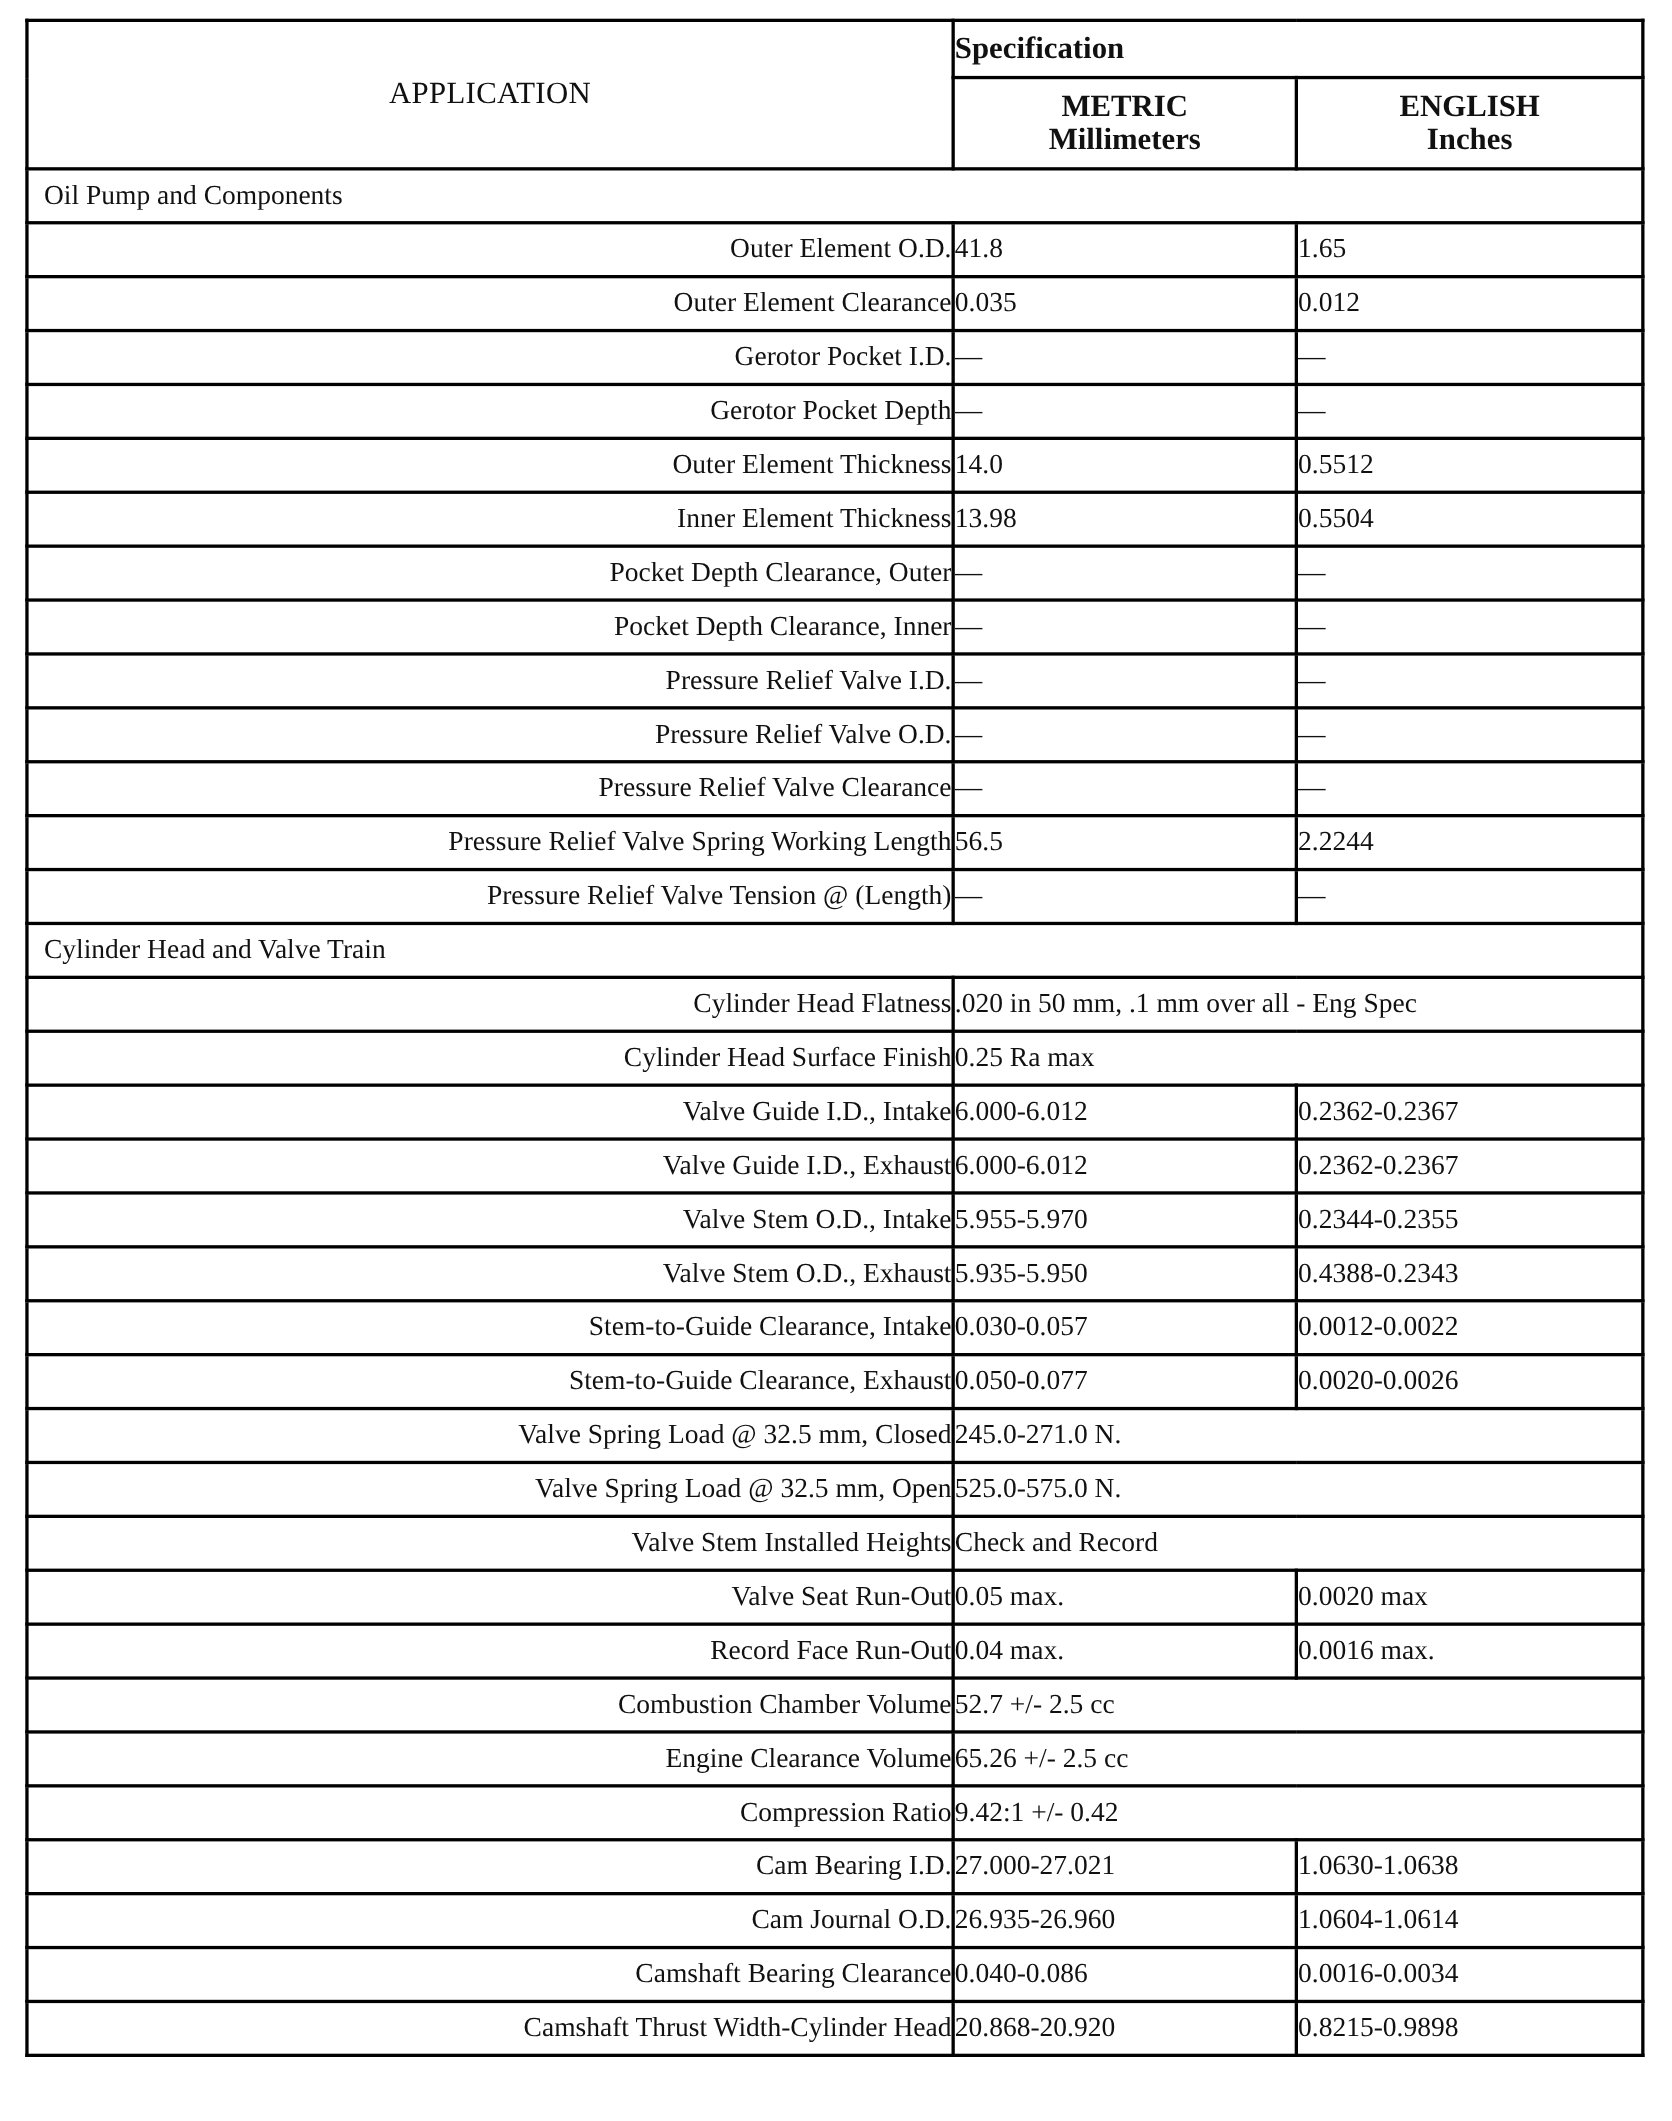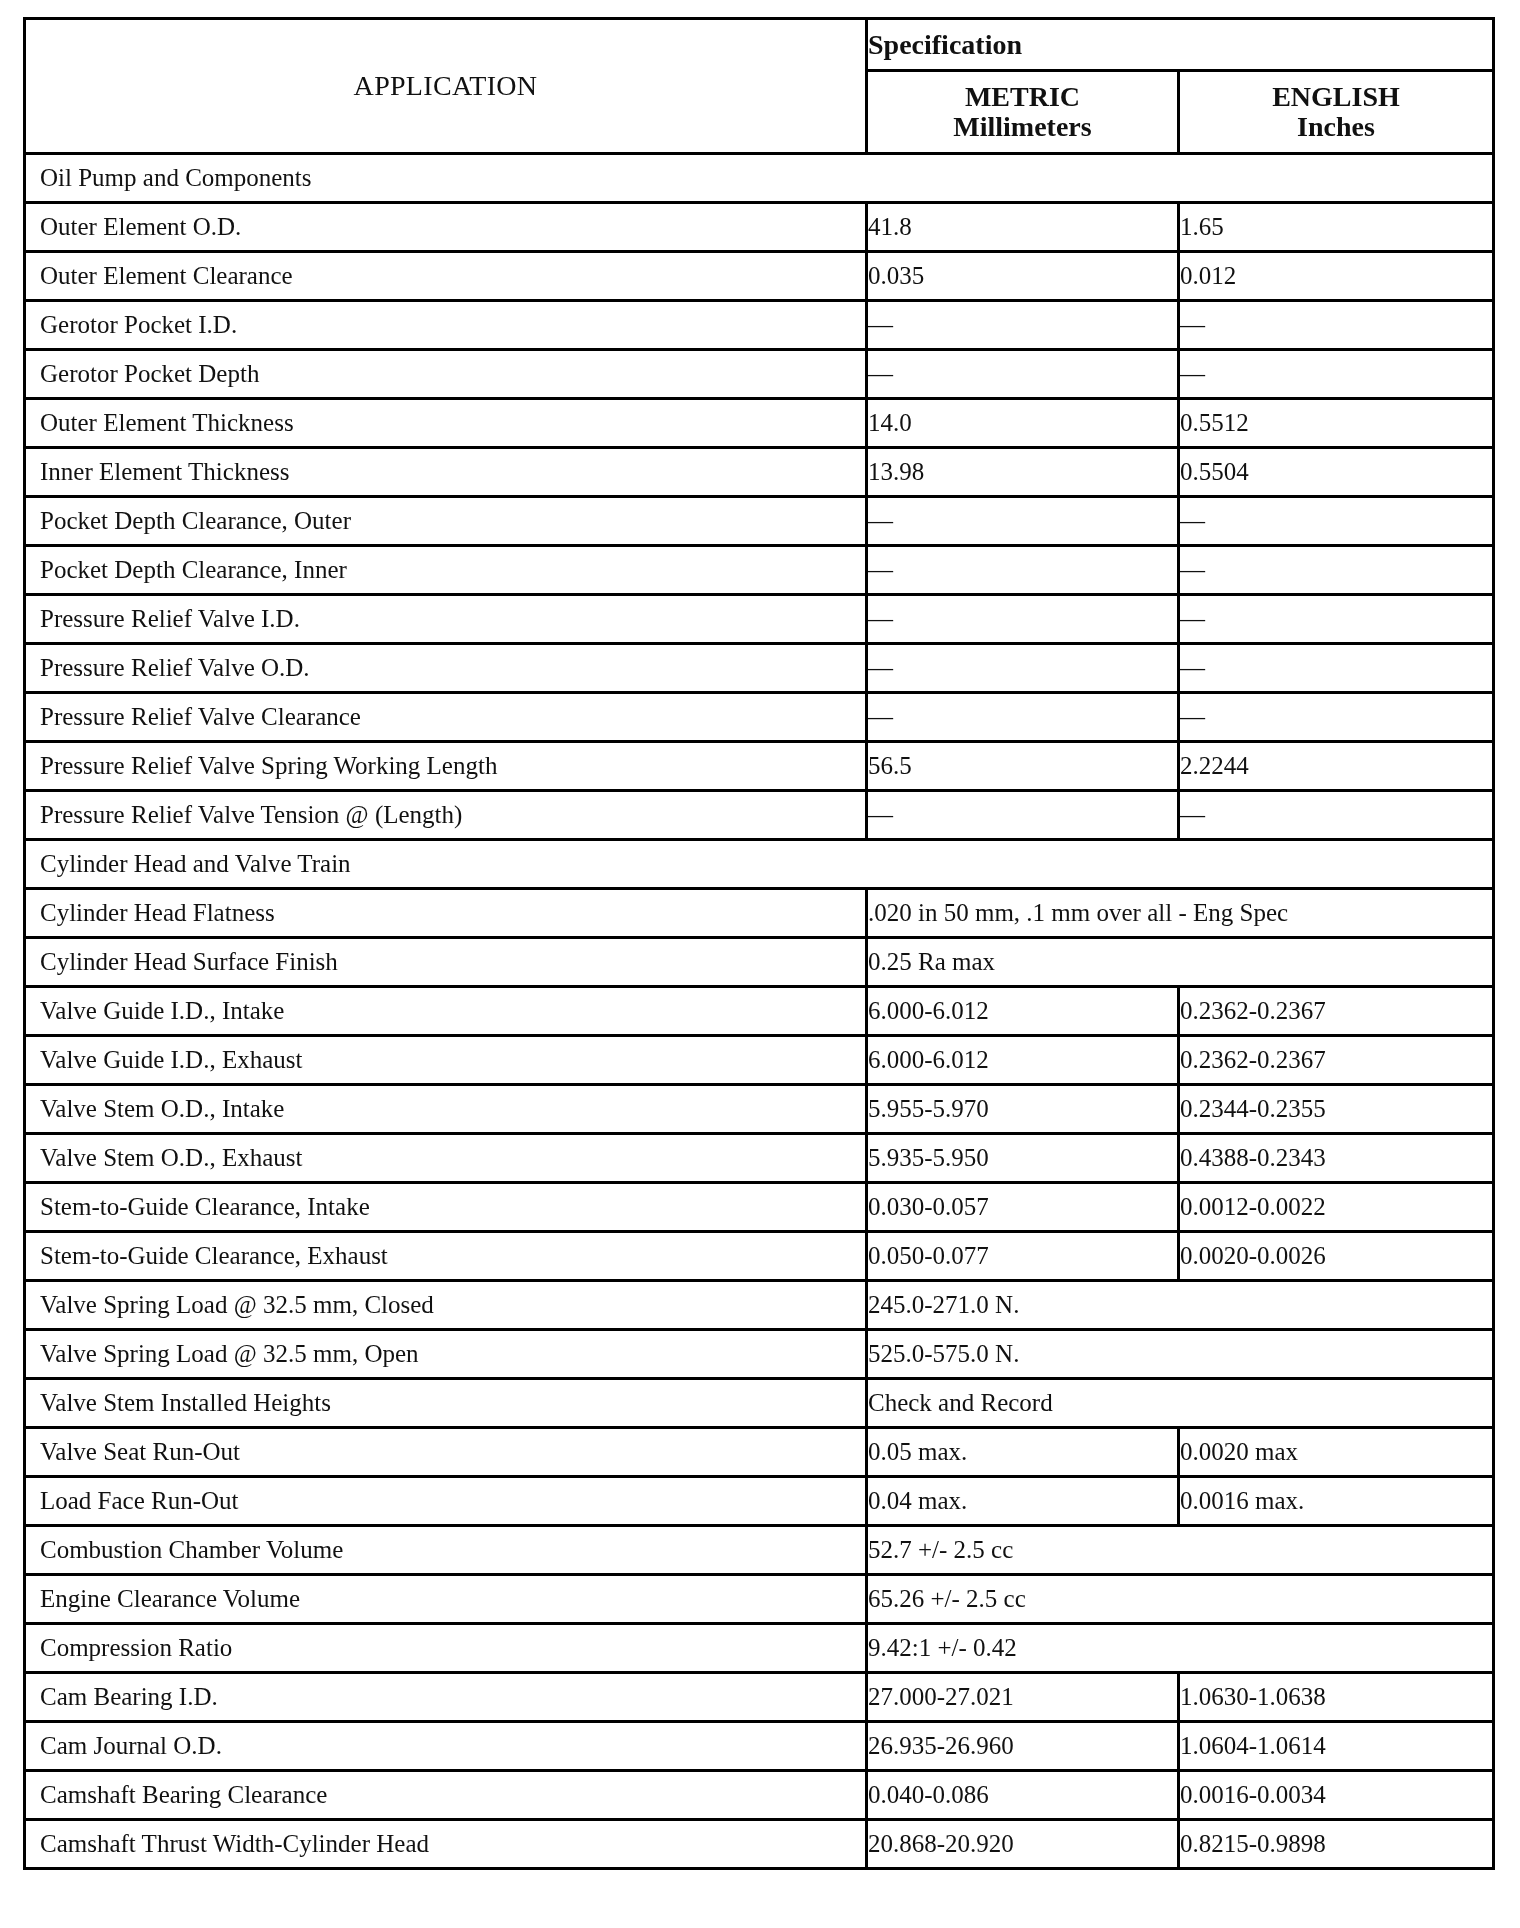--- a/index.html
+++ b/index.html
@@ -20,21 +20,21 @@
     white-space: nowrap;
   }
   .col-app { width: 842px; }
   .col-metric { width: 312px; }
   .col-english { width: 315px; }
   .h-app { font-weight: normal; font-size: 28px; text-align: center; vertical-align: middle; height: 132px; letter-spacing: 0.3px; }
   .h-spec { font-weight: bold; font-size: 28px; text-align: left; height: 49px; }
   .h-unit { font-weight: bold; font-size: 28px; text-align: center; line-height: 30px; height: 80px; }
   .section td { font-weight: normal; font-size: 25px; height: 46px; padding-left: 14px; }
   .row td { height: 46px; font-size: 25px; }
-  .row td.label { padding-left: 14px; text-align: left; }
+  .row td.label { padding-left: 32px; text-align: right; }
   .row td.val { text-align: left; }
 </style>
 </head>
 <body>
 
 <table class="spec-table">
   <colgroup>
     <col class="col-app">
     <col class="col-metric">
     <col class="col-english">
@@ -176,21 +176,21 @@
       <tr class="row">
         <td class="label">Valve Stem Installed Heights</td>
         <td class="val" colspan="2">Check and Record</td>
       </tr>
       <tr class="row">
         <td class="label">Valve Seat Run-Out</td>
         <td class="val">0.05 max.</td>
         <td class="val">0.0020 max</td>
       </tr>
       <tr class="row">
-        <td class="label">Load Face Run-Out</td>
+        <td class="label">Record Face Run-Out</td>
         <td class="val">0.04 max.</td>
         <td class="val">0.0016 max.</td>
       </tr>
       <tr class="row">
         <td class="label">Combustion Chamber Volume</td>
         <td class="val" colspan="2">52.7 +/- 2.5 cc</td>
       </tr>
       <tr class="row">
         <td class="label">Engine Clearance Volume</td>
         <td class="val" colspan="2">65.26 +/- 2.5 cc</td>

